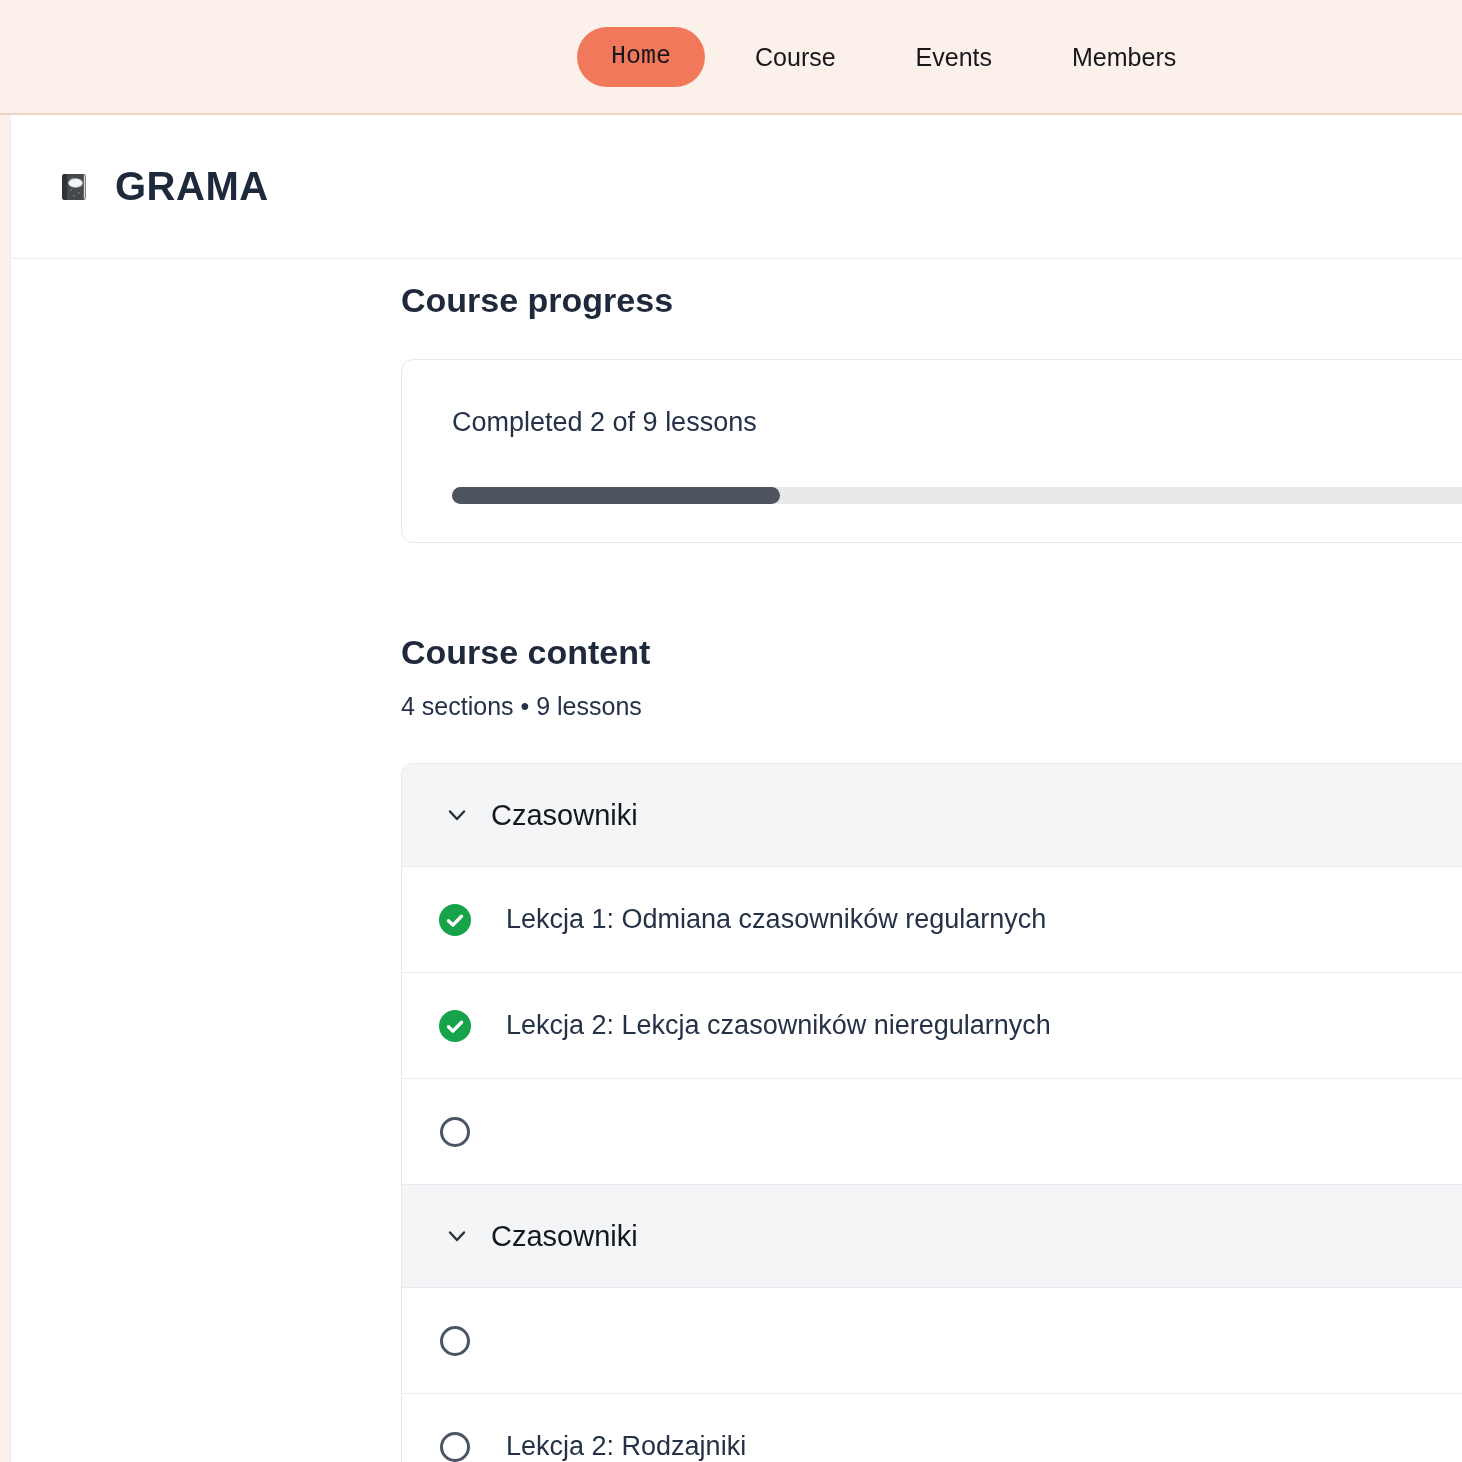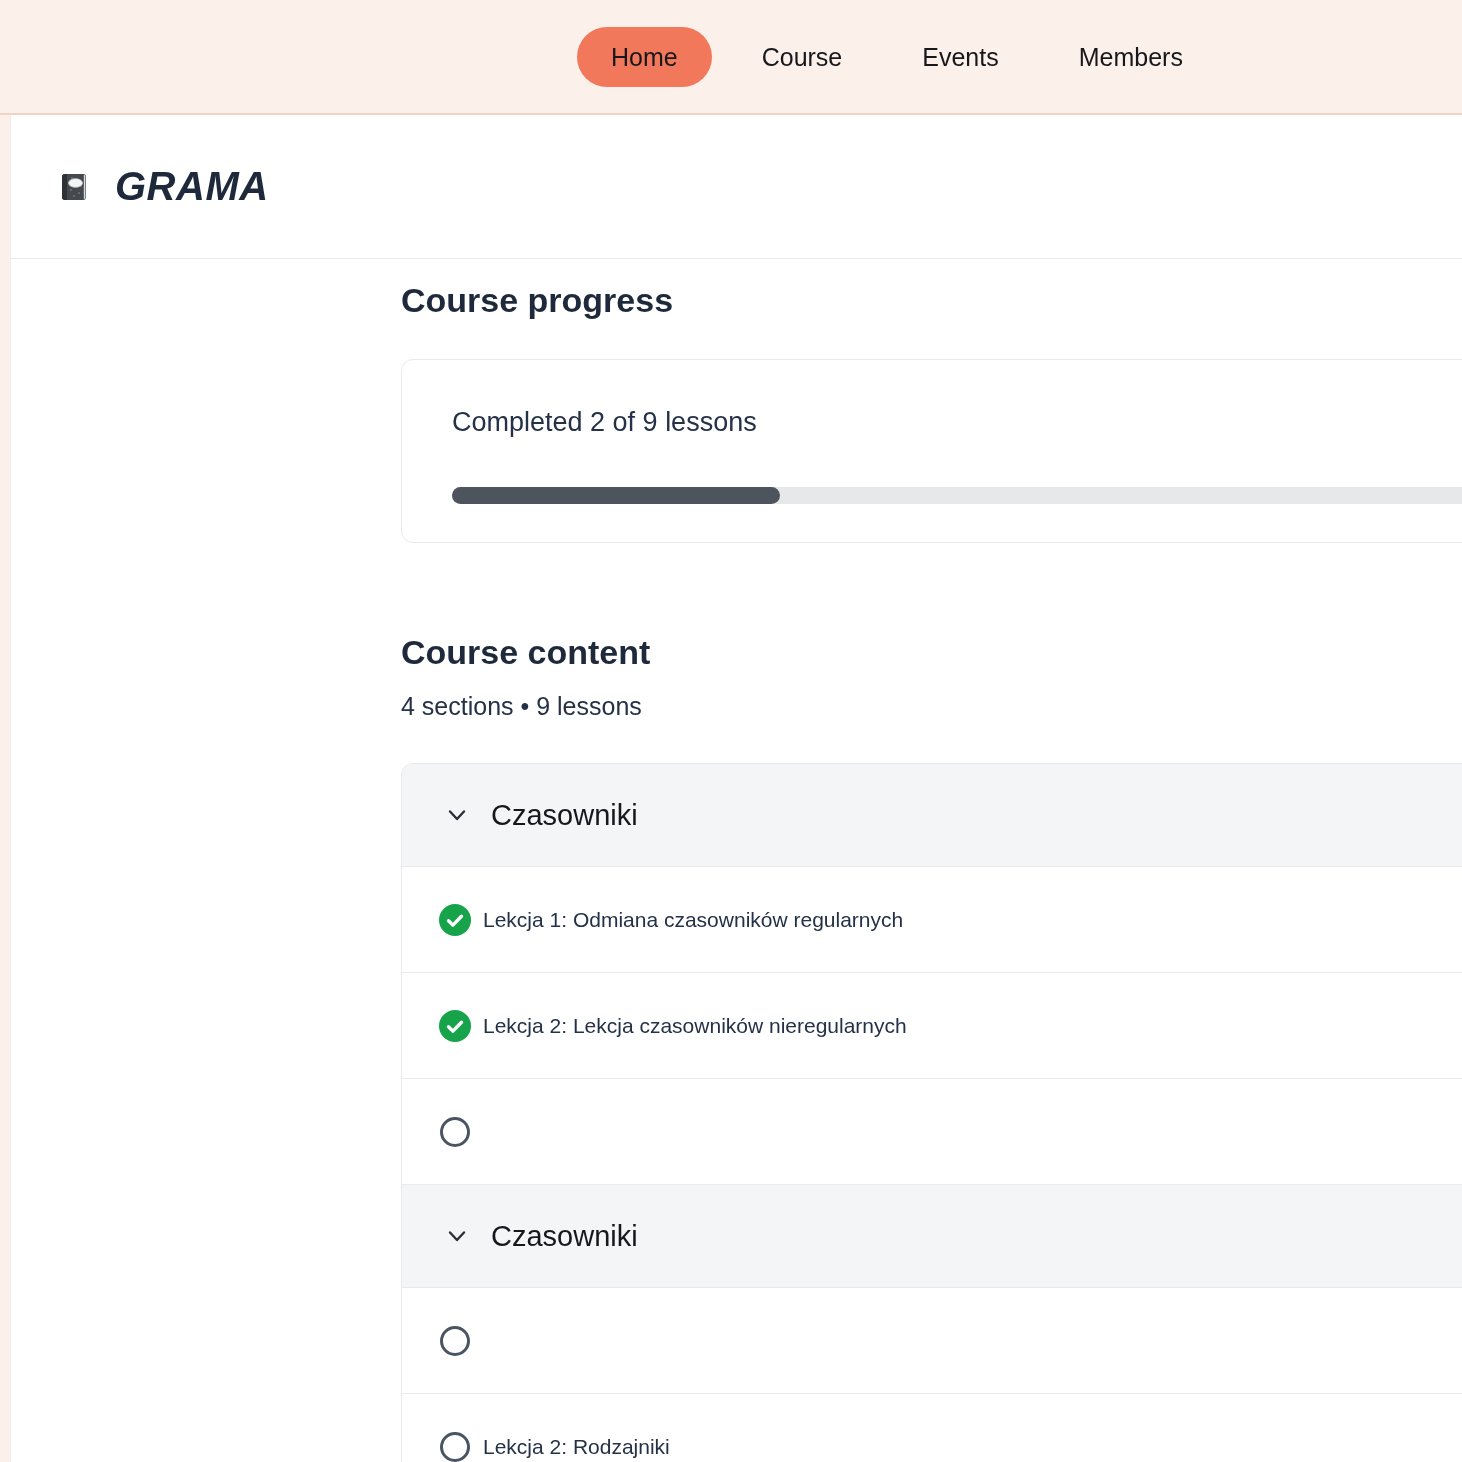--- a/index.html
+++ b/index.html
@@ -43,20 +43,21 @@
     font-size: 25px; color: #16181c;
     cursor: pointer; white-space: nowrap;
     padding: 0; line-height: 60px;
   }
   .nav-item.active {
     background: var(--accent);
     border-radius: 999px;
     padding: 0 34px;
     margin-right: -30px;
     height: 60px;
+    font-family: Liberation Mono, monospace;
   }
 
   
   .panel {
     position: absolute; left: 10px; top: 115px;
     width: 1990px; height: 1349px;
     background: #ffffff;
     border-left: 1px solid #eceef0;
   }
   .panel-header {
@@ -64,21 +65,20 @@
     border-bottom: 1px solid #e9ebee;
     display: flex; align-items: center;
     padding-left: 48px;
   }
   .notebook-icon { width: 30px; height: 30px; flex: 0 0 auto; }
   .course-title {
     margin-left: 26px;
     font-size: 40px; font-weight: 700;
     color: var(--navy);
     letter-spacing: 0.5px;
-    font-style: italic;
   }
 
   
   .main-col {
     position: absolute; left: 390px; top: 166px;
     width: 1576px;
   }
   h2.block-heading {
     font-size: 34px; line-height: 38px;
     font-weight: 700; color: var(--navy);
@@ -133,21 +133,21 @@
     border-bottom: 1px solid #e9ebee;
     background: #fff;
     cursor: pointer;
   }
   .icon-box { width: 32px; height: 32px; display: inline-flex; align-items: center; justify-content: center; flex: 0 0 auto; }
   .circle-icon {
     width: 30px; height: 30px;
     border: 3px solid #4a5462;
     border-radius: 50%;
   }
-  .lesson-title { margin-left: 12px; font-size: 21px; color: var(--text); text-align: center; }
+  .lesson-title { margin-left: 35px; font-size: 27px; color: var(--text); text-align: center; }
 </style>
 </head>
 <body>
 
 <div class="topnav">
   <div class="nav-items">
       <button class="nav-item active">Home</button>
       <button class="nav-item">Course</button>
       <button class="nav-item">Events</button>
       <button class="nav-item">Members</button>

